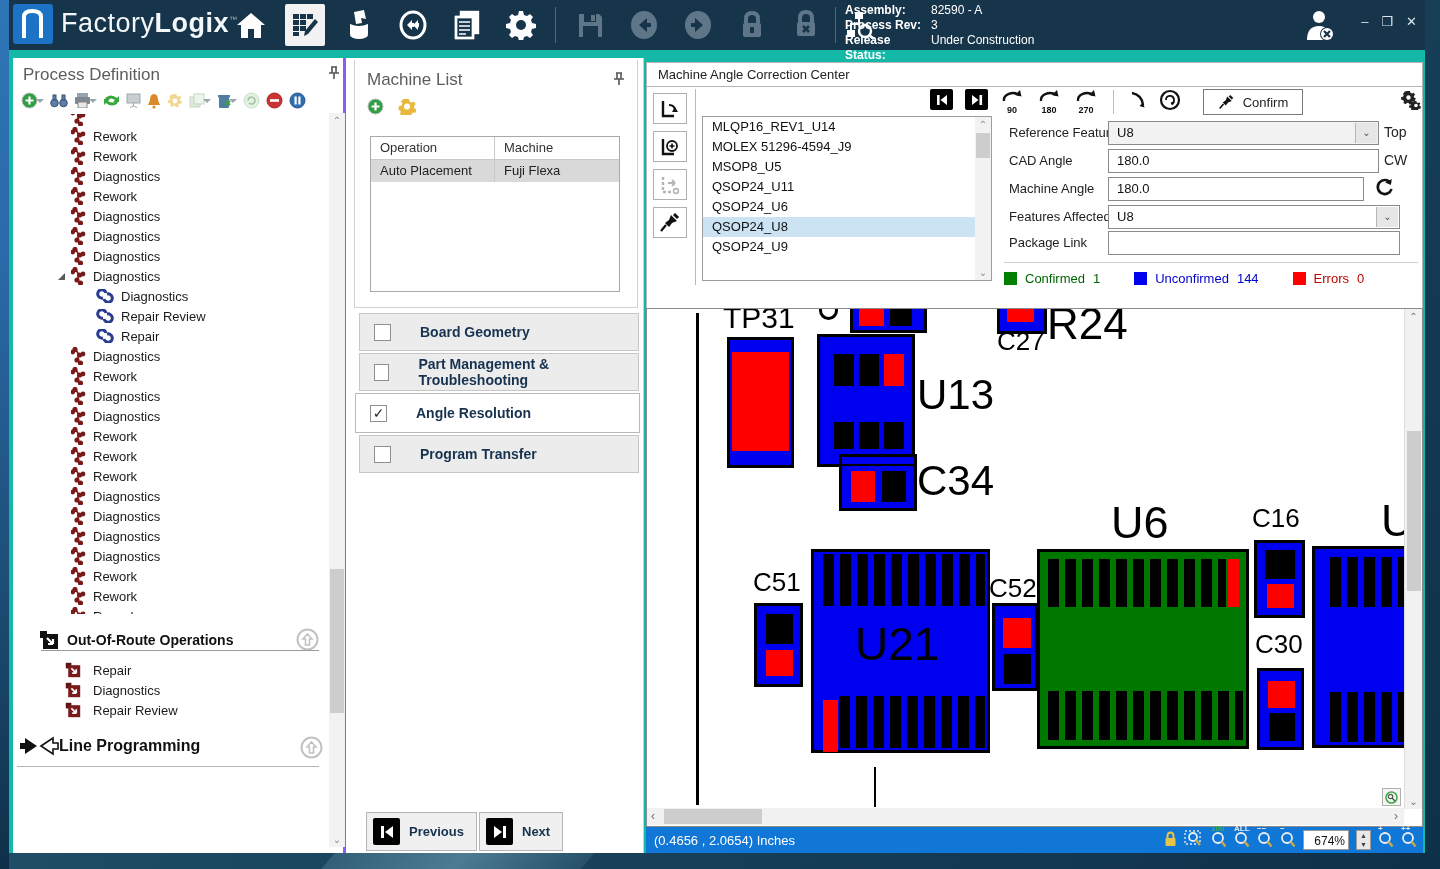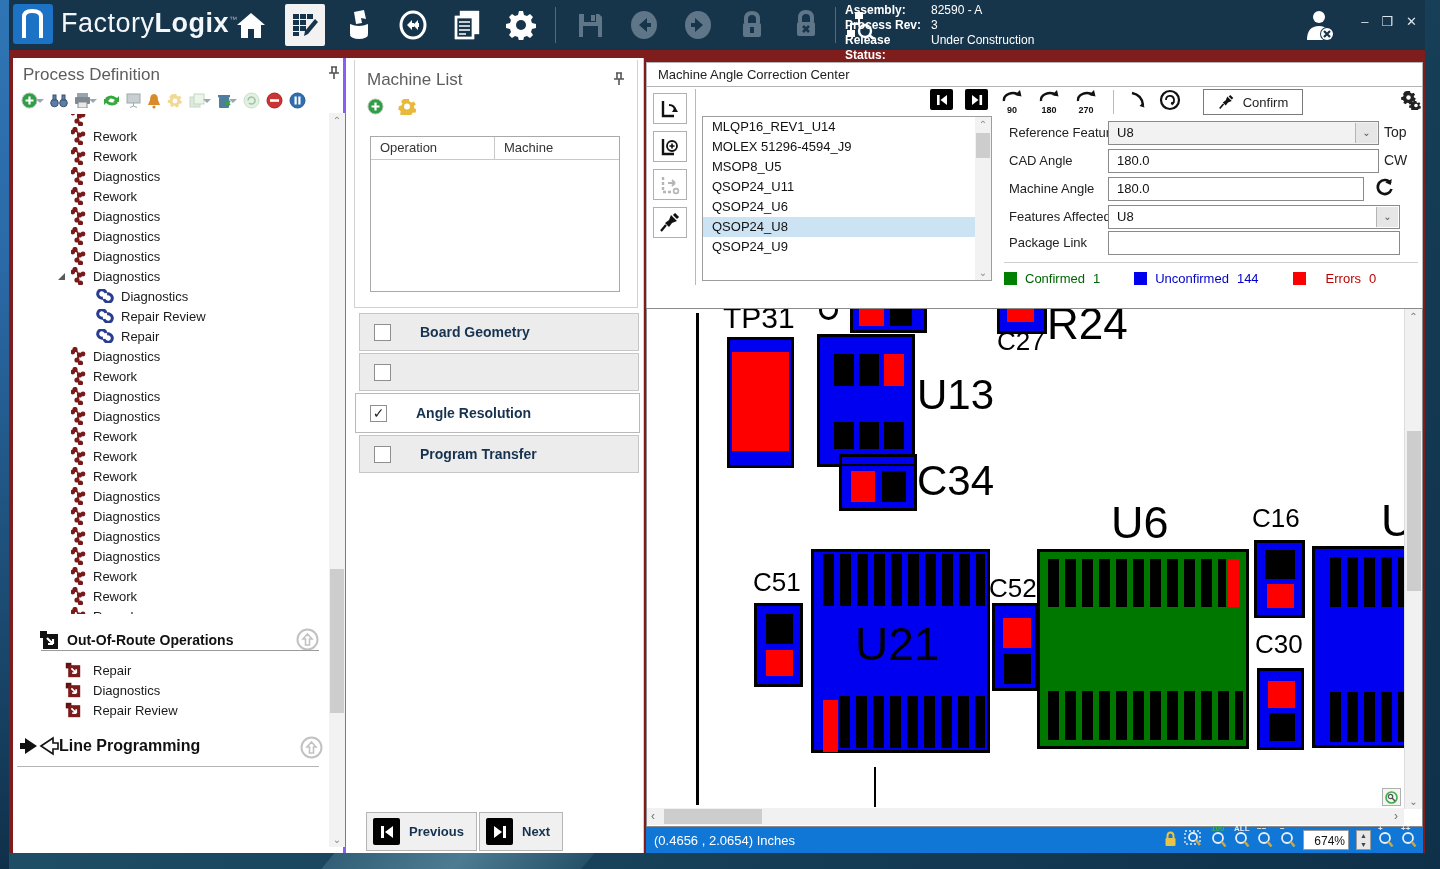--- a/index.html
+++ b/index.html
@@ -5,21 +5,21 @@
   * { margin:0; padding:0; box-sizing:border-box; }
   html,body { width:1440px; height:869px; overflow:hidden;
     font-family:"Liberation Sans", sans-serif; }
   body { background:linear-gradient(130deg,#2b6076 0%,#1c4a63 40%,#0f3049 100%); position:relative; }
   .desk-streak { position:absolute; left:330px; top:848px; width:260px; height:21px;
     background:linear-gradient(90deg,rgba(120,170,190,.25),rgba(120,170,190,.55),rgba(120,170,190,.15));
     transform:skewX(-40deg); }
   .left-edge { position:absolute; left:0; top:0; width:9px; height:869px;
     background:linear-gradient(180deg,#2f75b5 0%,#2a6aa8 30%,#1b4b72 70%,#0f3049 100%); }
 
-  .window { position:absolute; left:9px; top:0; width:1416px; height:853px; background:#7f1d1d; }
+  .window { position:absolute; left:9px; top:0; width:1416px; height:853px; background:#14b8a6; }
 
   
   .titlebar { position:absolute; left:0; top:0; width:100%; height:50px; background:#16344a; color:#fff; }
   .logo-badge { position:absolute; left:4px; top:4px; width:40px; height:40px; background:#1c72c4;
     border-radius:3px; display:flex; align-items:center; justify-content:center; }
   .logo-badge svg { display:block; }
   .brand { position:absolute; left:52px; top:8px; font-size:27px; font-weight:400; letter-spacing:.5px; color:#f4f7f9;}
   .brand b { font-weight:700; }
   .brand sup { font-size:8px; color:#9fb3c0; }
   .tb-icons { position:absolute; left:222px; top:0; height:50px; display:flex; align-items:center; gap:14px; }
@@ -941,30 +941,35 @@
         <span><svg width="18" height="17" viewBox="0 0 18 17">
               <path fill="#e8b93c" d="M7 1h4l.5 2.5 2 1 2.3-1 2 2.8-1.8 1.7.3 2.2 2.2 1-1 3.6-2.5-.2-1.5 1.6.3 2.4-3.6.9-1.2-2.2-2.2-.1-1.6 1.9L2 16l.8-2.4L1.2 12l-1-.3L1 8l2.4-.4 1-2L3 3.3 5.5 1z"></path>
               <circle cx="9" cy="8.5" r="3" fill="#fff"></circle>
             </svg></span>
       </div>
       <div class="ml-table">
         <div class="ml-th">
           <div class="ml-c1">Operation</div>
           <div class="ml-c2">Machine</div>
         </div>
+        <div class="ml-td">
+          <div class="ml-c1">Auto Placement</div>
+          <div class="ml-c2">Fuji Flexa</div>
+        </div>
       </div>
     </div>
 
     <div class="sections" id="sections">
         <div class="secbar">
           <span class="cbx"></span>
           <span class="seclab">Board Geometry</span>
         </div>
         <div class="secbar">
           <span class="cbx"></span>
+          <span class="seclab">Part Management &amp; Troubleshooting</span>
         </div>
         <div class="secbar active">
           <span class="cbx">✓</span>
           <span class="seclab">Angle Resolution</span>
         </div>
         <div class="secbar">
           <span class="cbx"></span>
           <span class="seclab">Program Transfer</span>
         </div>
       </div>
@@ -1128,21 +1133,21 @@
           <span style="color: rgb(0, 100, 0);">Confirmed</span>
           <span style="color: rgb(0, 100, 0);">1</span>
         </span>
         <span class="leg-item">
           <span class="leg-sq" style="background: rgb(0, 0, 238);"></span>
           <span style="color: rgb(0, 0, 200);">Unconfirmed</span>
           <span style="color: rgb(0, 0, 200);">144</span>
         </span>
         <span class="leg-item">
           <span class="leg-sq" style="background: rgb(255, 0, 0);"></span>
-          <span style="color: rgb(192, 0, 0); margin-left: 12px;">Errors</span>
+          <span style="color: rgb(192, 0, 0);">Errors</span>
           <span style="color: rgb(192, 0, 0);">0</span>
         </span>
       </div>
   </div>
 
   <div class="pcb-box">
     <div class="pcb-canvas">
 
       <div class="vline" style="left:49px;top:4px;width:3px;height:492px;"></div>
       <div class="vline" style="left:227px;top:458px;width:2px;height:40px;"></div>

